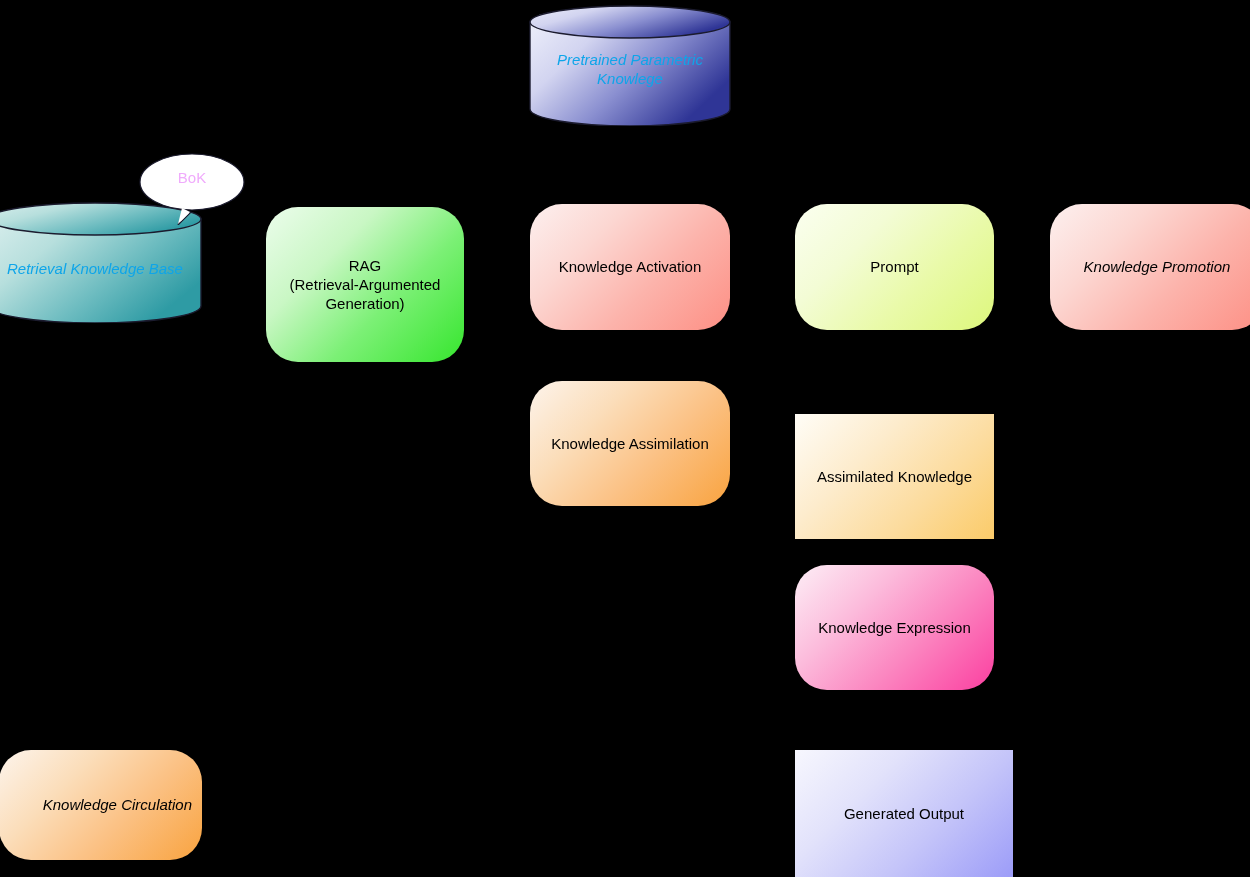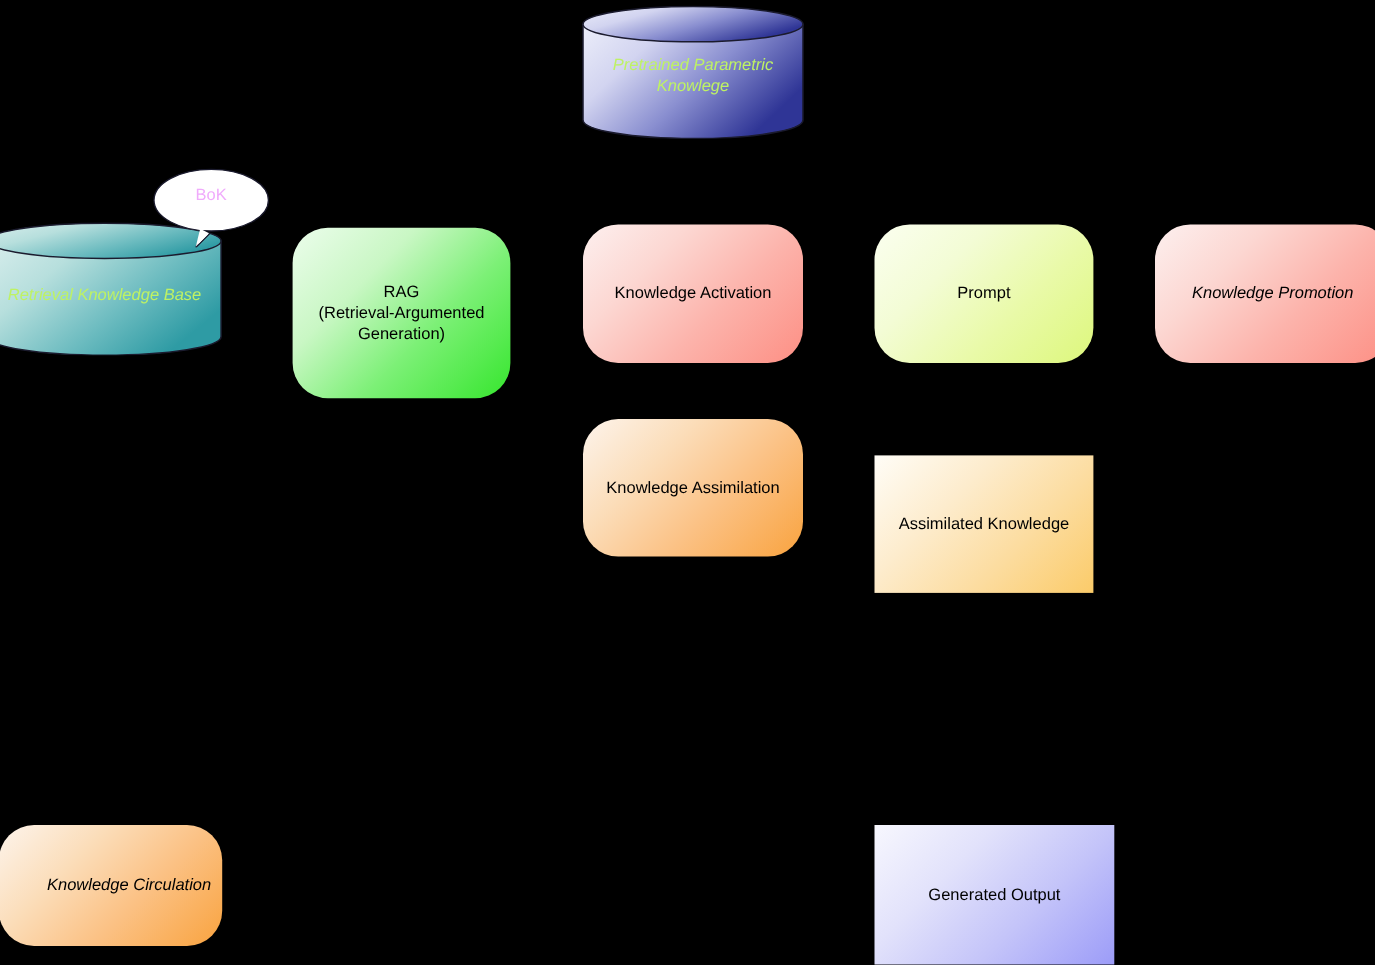--- a/index.html
+++ b/index.html
@@ -60,21 +60,21 @@
   .cyl {
     position: absolute;
     z-index: 2;
   }
   .cyl svg { display: block; }
   .cyl .cyl-text {
     position: absolute;
     left: 0;
     width: 100%;
     text-align: center;
-    color: #bef264;
+    color: #0ea5e9;
     font-size: 15px;
     font-style: italic;
     line-height: 1.27;
     pointer-events: none;
   }
 
   
   #bok-callout {
     position: absolute;
     left: 138px;
@@ -159,20 +159,23 @@
   </div>
 
   <div class="node rounded fill-orange" style="left:530px; top:381px; width:200px; height:125px;">
     <span class="label">Knowledge Assimilation</span>
   </div>
 
   <div class="node sharp fill-amber" style="left:795px; top:381px; width:199px; height:125px;margin-top:33px;">
     <span class="label">Assimilated Knowledge</span>
   </div>
 
+  <div class="node rounded fill-magenta" style="left:795px; top:565px; width:199px; height:125px;">
+    <span class="label">Knowledge Expression</span>
+  </div>
 
   <div class="node sharp fill-violet" style="left:795px; top:750px; width:218px; height:127px;">
     <span class="label">Generated Output</span>
   </div>
 
   <div class="node rounded fill-orange italic" style="left:-1px; top:750px; width:203px; height:110px;justify-content:flex-end;">
     <span class="label">Knowledge Circulation</span>
   </div>
 
 </div>

